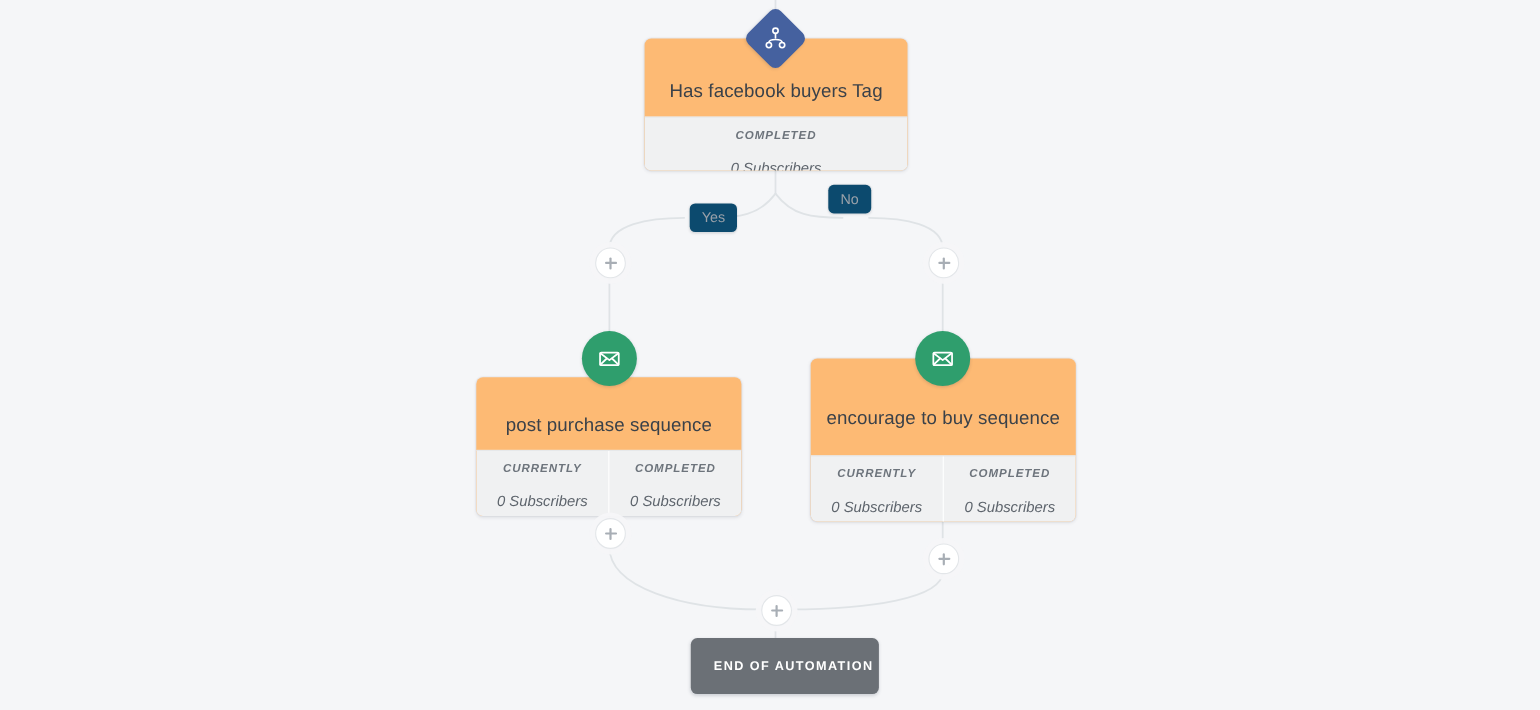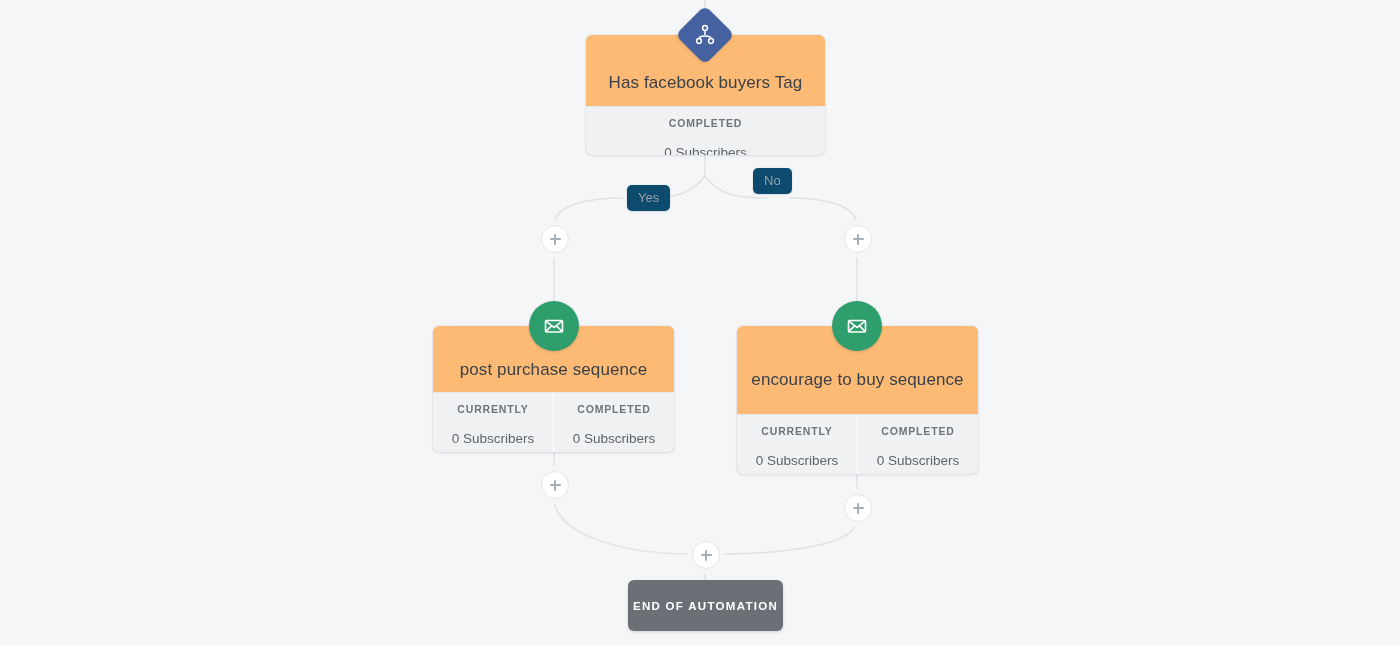--- a/index.html
+++ b/index.html
@@ -31,20 +31,21 @@
     padding:0 14px;
     display:flex;
     align-items:center;
     justify-content:center;
     box-sizing:border-box;
   }
   .node-stats{
     display:flex;
     background:#f0f1f2;
     border-top:1px solid #e6e8ea;
+    font-style:italic;
   }
   .stat{
     flex:1;
     text-align:center;
     padding:9px 4px 11px 4px;
     box-sizing:border-box;
   }
   .stat + .stat{border-left:1px solid #ffffff;}
   .stat-label{
     font-size:10.5px;
@@ -197,21 +198,21 @@
 
   <div class="email-circle" style="left:529px;top:301px;">
     <svg width="24" height="24" viewBox="0 0 24 24" fill="none" stroke="#ffffff" stroke-width="1.6">
       <rect x="3.5" y="6.5" width="17" height="11.5" rx="1.2"></rect>
       <path d="M3.8,7.2 L12,13.4 L20.2,7.2" stroke-linecap="round" stroke-linejoin="round"></path>
       <path d="M3.8,17.4 L9.6,11.9" stroke-linecap="round"></path>
       <path d="M20.2,17.4 L14.4,11.9" stroke-linecap="round"></path>
     </svg>
   </div>
 
-  <div class="node-card" style="left:433px;top:326px;width:241px;height:126px;">
+  <div class="node-card" style="left:433px;top:343px;width:241px;height:126px;">
     <div class="node-title" style="height:66px;padding-top:22px;">post purchase sequence</div>
     <div class="node-stats">
       <div class="stat">
         <div class="stat-label">CURRENTLY</div>
         <div class="stat-value">0 Subscribers</div>
       </div>
       <div class="stat">
         <div class="stat-label">COMPLETED</div>
         <div class="stat-value">0 Subscribers</div>
       </div>
@@ -238,15 +239,15 @@
         <div class="stat-label">COMPLETED</div>
         <div class="stat-value">0 Subscribers</div>
       </div>
     </div>
   </div>
 
   <div class="plus-btn" style="left:541px;top:471px;"></div>
   <div class="plus-btn" style="left:844px;top:494px;"></div>
   <div class="plus-btn" style="left:692px;top:541px;"></div>
 
-  <div class="end-btn" style="left:628px;top:580px;width:155px;height:51px;">End of automation</div>
+  <div class="end-btn" style="left:628px;top:580px;width:155px;height:51px;padding-left:16px;">End of automation</div>
 
 </div>
 
 </body></html>

